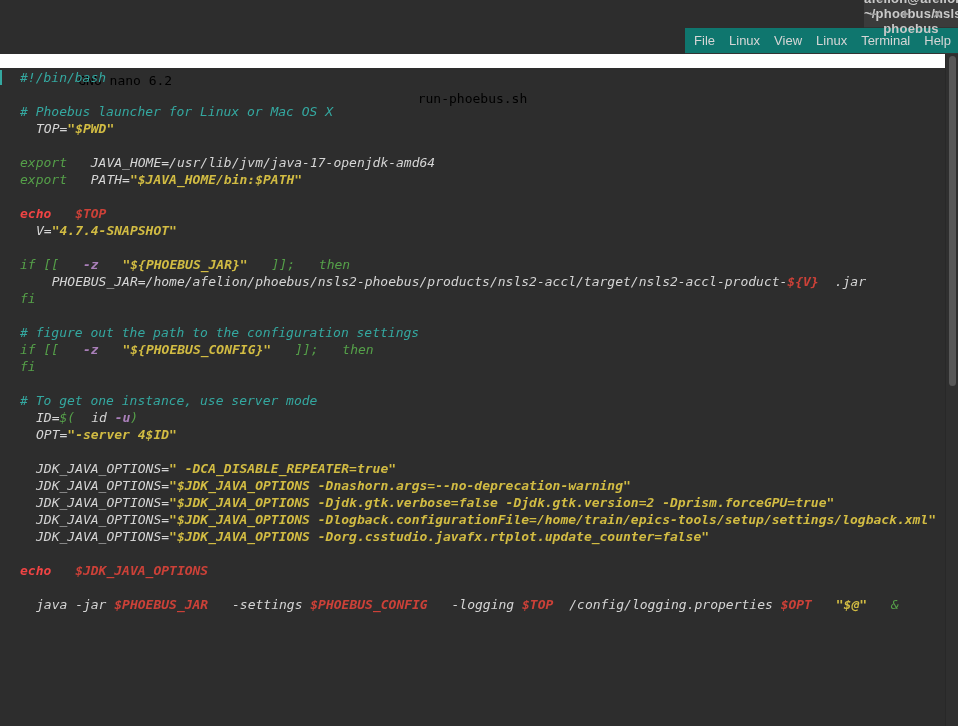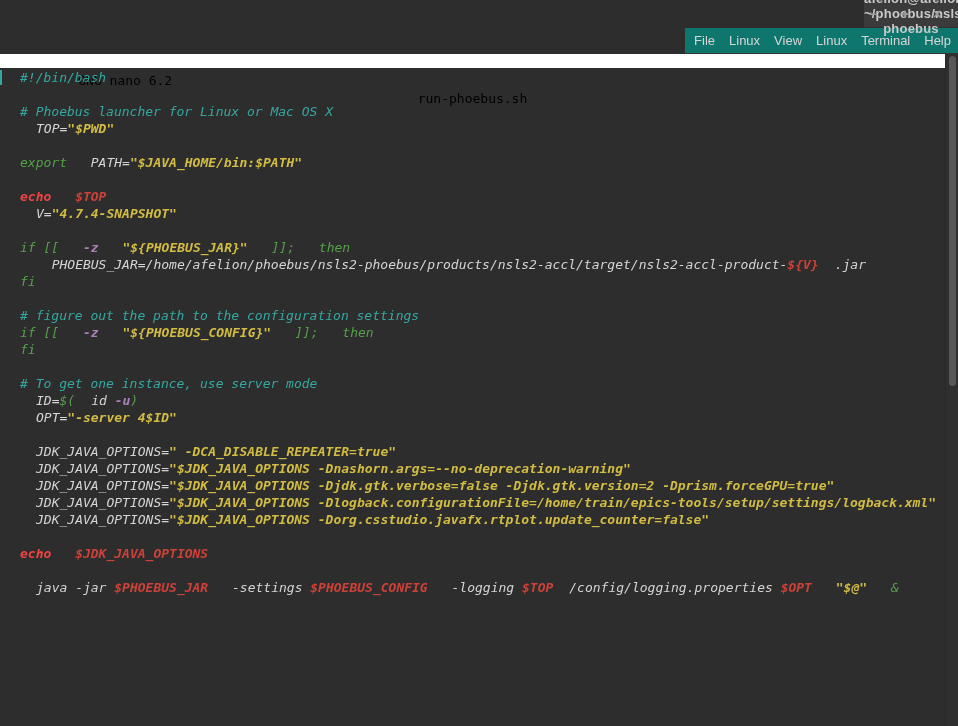--- a/index.html
+++ b/index.html
@@ -80,20 +80,21 @@
         <span>  GNU nano 6.2</span>
         <span class="filename">run-phoebus.sh</span>
       </div>
       <div class="code-area" id="code-area">
         <div class="cursor"></div>
       <div class="code-line"><span class="s-cmt">#!/bin/bash</span></div>
           <div class="code-line"> </div>
           <div class="code-line"><span class="s-cmt"># Phoebus launcher for Linux or Mac OS X</span></div>
           <div class="code-line"><span class="s-txt">TOP=</span><span class="s-str">"$PWD"</span></div>
           <div class="code-line"> </div>
+          <div class="code-line"><span class="s-kw">export</span><span class="s-txt"> JAVA_HOME=/usr/lib/jvm/java-17-openjdk-amd64</span></div>
           <div class="code-line"><span class="s-kw">export</span><span class="s-txt"> PATH=</span><span class="s-str">"$JAVA_HOME/bin:$PATH"</span></div>
           <div class="code-line"> </div>
           <div class="code-line"><span class="s-bi">echo</span><span class="s-txt"> </span><span class="s-var">$TOP</span></div>
           <div class="code-line"><span class="s-txt">V=</span><span class="s-str">"4.7.4-SNAPSHOT"</span></div>
           <div class="code-line"> </div>
           <div class="code-line"><span class="s-kw">if [[</span><span class="s-txt"> </span><span class="s-opt">-z</span><span class="s-txt"> </span><span class="s-str">"${PHOEBUS_JAR}"</span><span class="s-txt"> </span><span class="s-kw">]];</span><span class="s-txt"> </span><span class="s-kw">then</span></div>
           <div class="code-line"><span class="s-txt">  PHOEBUS_JAR=/home/afelion/phoebus/nsls2-phoebus/products/nsls2-accl/target/nsls2-accl-product-</span><span class="s-var">${V}</span><span class="s-txt">.jar</span></div>
           <div class="code-line"><span class="s-kw">fi</span></div>
           <div class="code-line"> </div>
           <div class="code-line"><span class="s-cmt"># figure out the path to the configuration settings</span></div>

